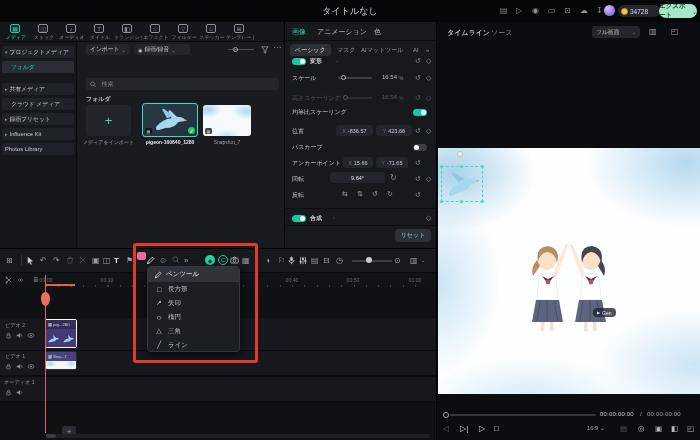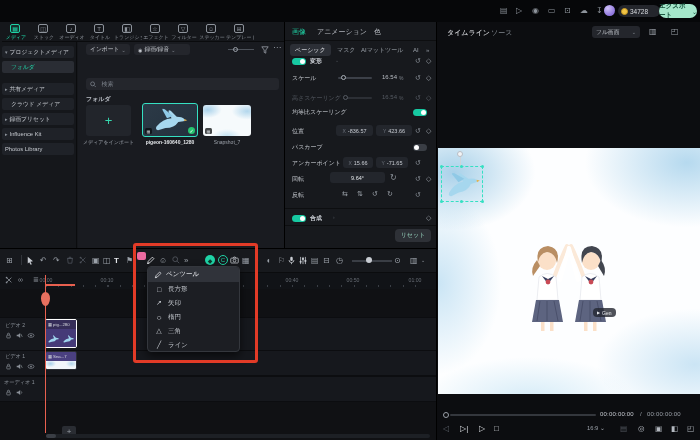--- a/index.html
+++ b/index.html
@@ -167,20 +167,21 @@
       border-radius:3px;z-index:60;pointer-events:none;}
   #cursor-blob{position:absolute;left:137px;top:252px;width:9px;height:8px;background:#ec6aa0;border-radius:2px;z-index:55;}
   .vdiv{position:absolute;background:#000;}
 </style>
 </head>
 <body>
 
 <div id="app">
 
   <div id="titlebar" class="panel">
+    <div class="title">タイトルなし</div>
     <span class="tb-ico" style="left:500px">▤</span>
     <span class="tb-ico" style="left:516px">▷</span>
     <span class="tb-ico" style="left:532px">◉</span>
     <span class="tb-ico" style="left:548px">▭</span>
     <span class="tb-ico" style="left:564px">⊡</span>
     <span class="tb-ico" style="left:580px">☁</span>
     <span class="tb-ico" style="left:596px">↧</span>
     <div id="avatar"></div>
     <div id="coin-pill">
       <span class="coin"></span>

